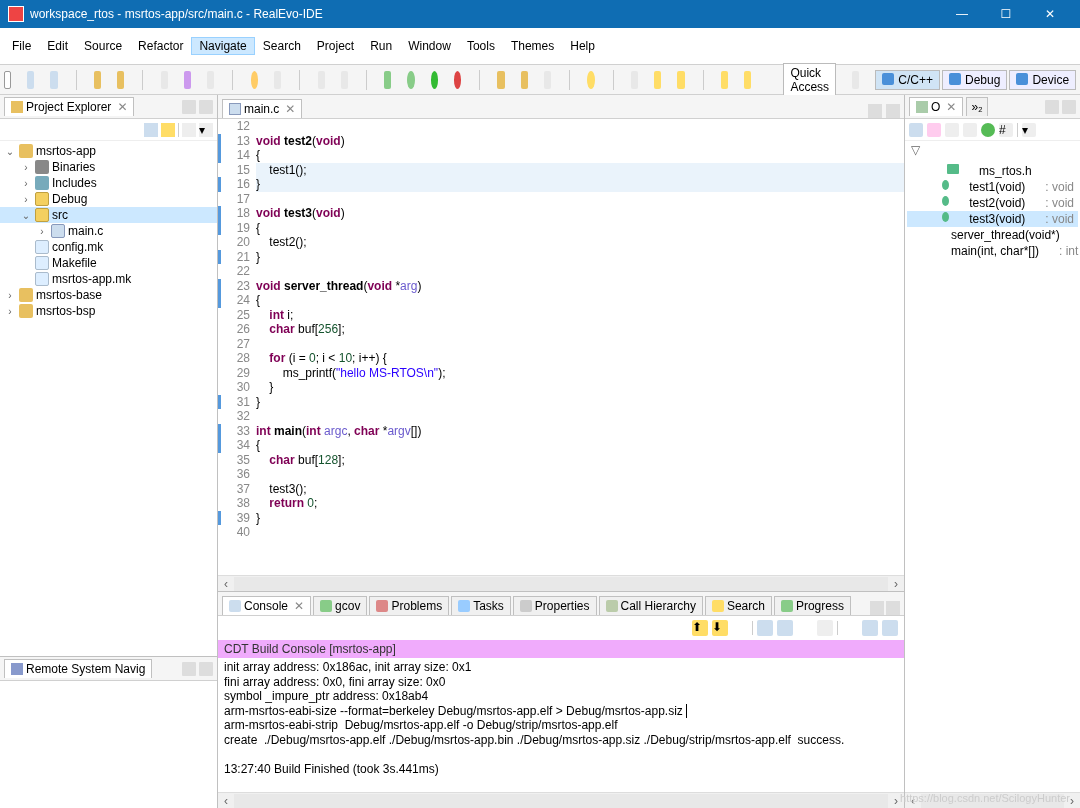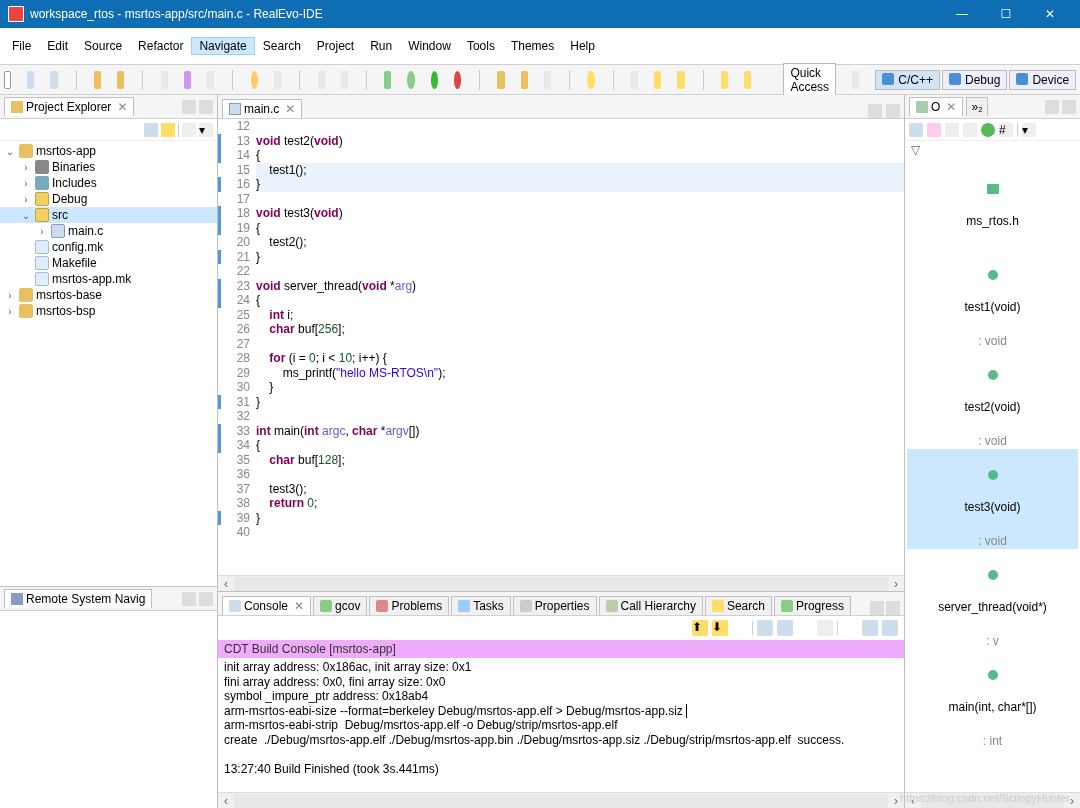--- a/index.html
+++ b/index.html
@@ -41,34 +41,34 @@
 .ind { display: inline-block; }
 .ticon { width: 14px; height: 14px; margin: 0 3px; display: inline-block; border-radius: 2px; }
 .ic-project { background: #e8c060; }
 .ic-bin { background: #888; }
 .ic-inc { background: #7ab; }
 .ic-folder { background: #f4d060; border: 1px solid #c0a040; }
 .ic-src { background: #f4d060; border: 1px solid #c0a040; }
 .ic-c { background: #cde; border: 1px solid #89b; }
 .ic-mk { background: #def; border: 1px solid #abc; }
 
-.bottom-left { border-top: 1px solid #c0c0c0; height: 222px; display: flex; flex-direction: column; }
+.bottom-left { border-top: 1px solid #c0c0c0; height: 152px; display: flex; flex-direction: column; }
 
 .center-col { flex: 1; display: flex; flex-direction: column; min-width: 0; background: #fff; }
 .editor-wrap { flex: 1; display: flex; flex-direction: column; min-height: 0; border-bottom: 1px solid #c0c0c0; }
 .etabs { height: 24px; background: #f5f5f5; border-bottom: 1px solid #d0d0d0; display: flex; align-items: flex-end; padding: 0 4px; gap: 4px; }
 .editor-body { flex: 1; display: flex; overflow: hidden; font-family: "Consolas", monospace; font-size: 13px; background: #fff; }
 .gutter { width: 38px; text-align: right; color: #888; padding-right: 6px; background: #fff; line-height: 14.5px; }
 .gutter .ln { height: 14.5px; }
 .gutter .mark { border-left: 3px solid #5599dd; }
 .code { flex: 1; white-space: pre; line-height: 14.5px; overflow: hidden; }
 .code .cl { height: 14.5px; }
 .code .hl { background: #eaf3fb; }
 .kw { color: #7f0055; font-weight: bold; }
-.fn { color: #000; font-weight: normal; }
+.fn { color: #000; font-weight: bold; }
 .num { color: #14532d; }
 .str { color: #2a00ff; }
 .ty { color: #7f0055; font-weight: bold; }
 .arg { color: #6a5acd; }
 
 .hscr { height: 16px; background: #f0f0f0; border-top: 1px solid #ddd; display: flex; align-items: center; }
 .hscr .tr { width: 16px; text-align: center; color: #666; }
 .hscr .track { flex: 1; height: 14px; background: #e8e8e8; }
 
 .console-wrap { height: 216px; display: flex; flex-direction: column; }
@@ -79,21 +79,21 @@
 .ctools { height: 24px; display: flex; align-items: center; justify-content: flex-end; padding: 0 6px; gap: 4px; background: #fff; }
 .ctools .tbn { width: 16px; height: 16px; cursor: pointer; border-radius: 2px; }
 .csub { padding: 2px 6px; color: #333; background: #f0abfc; }
 .cout { flex: 1; background: #fff; font-family: Consolas, monospace; font-size: 13px; line-height: 14.5px; white-space: pre; padding: 2px 6px; overflow: hidden; }
 .cursor-bar { border-right: 1px solid #000; animation: blink 1s steps(1) infinite; }
 
 .right-col { width: 176px; border-left: 1px solid #c0c0c0; background: #fff; display: flex; flex-direction: column; }
 .otools { height: 22px; display: flex; align-items: center; padding: 0 4px; gap: 4px; border-bottom: 1px solid #eee; }
 .otools .tbn { width: 14px; height: 14px; background: #eee; cursor: pointer; border-radius: 2px; }
 .outline-body { flex: 1; overflow: auto; padding: 4px 2px; }
-.ol-item { display: flex; align-items: center; padding: 1px 4px; gap: 20px; cursor: pointer; white-space: nowrap; flex-direction: column; }
+.ol-item { display: flex; align-items: flex-start; padding: 1px 4px; gap: 20px; cursor: pointer; white-space: nowrap; }
 .ol-item.selected { background: #cce8ff; }
 .oi { width: 10px; height: 10px; border-radius: 50%; }
 .oi.inc { background: #5b8; border-radius: 1px; width: 12px; height: 10px; }
 .oi.fn { background: #5b8; }
 .ol-ret { color: #888; }
 
 @keyframes blink { 50% { border-color: transparent; } }
 </style>
 </head>
 <body>

